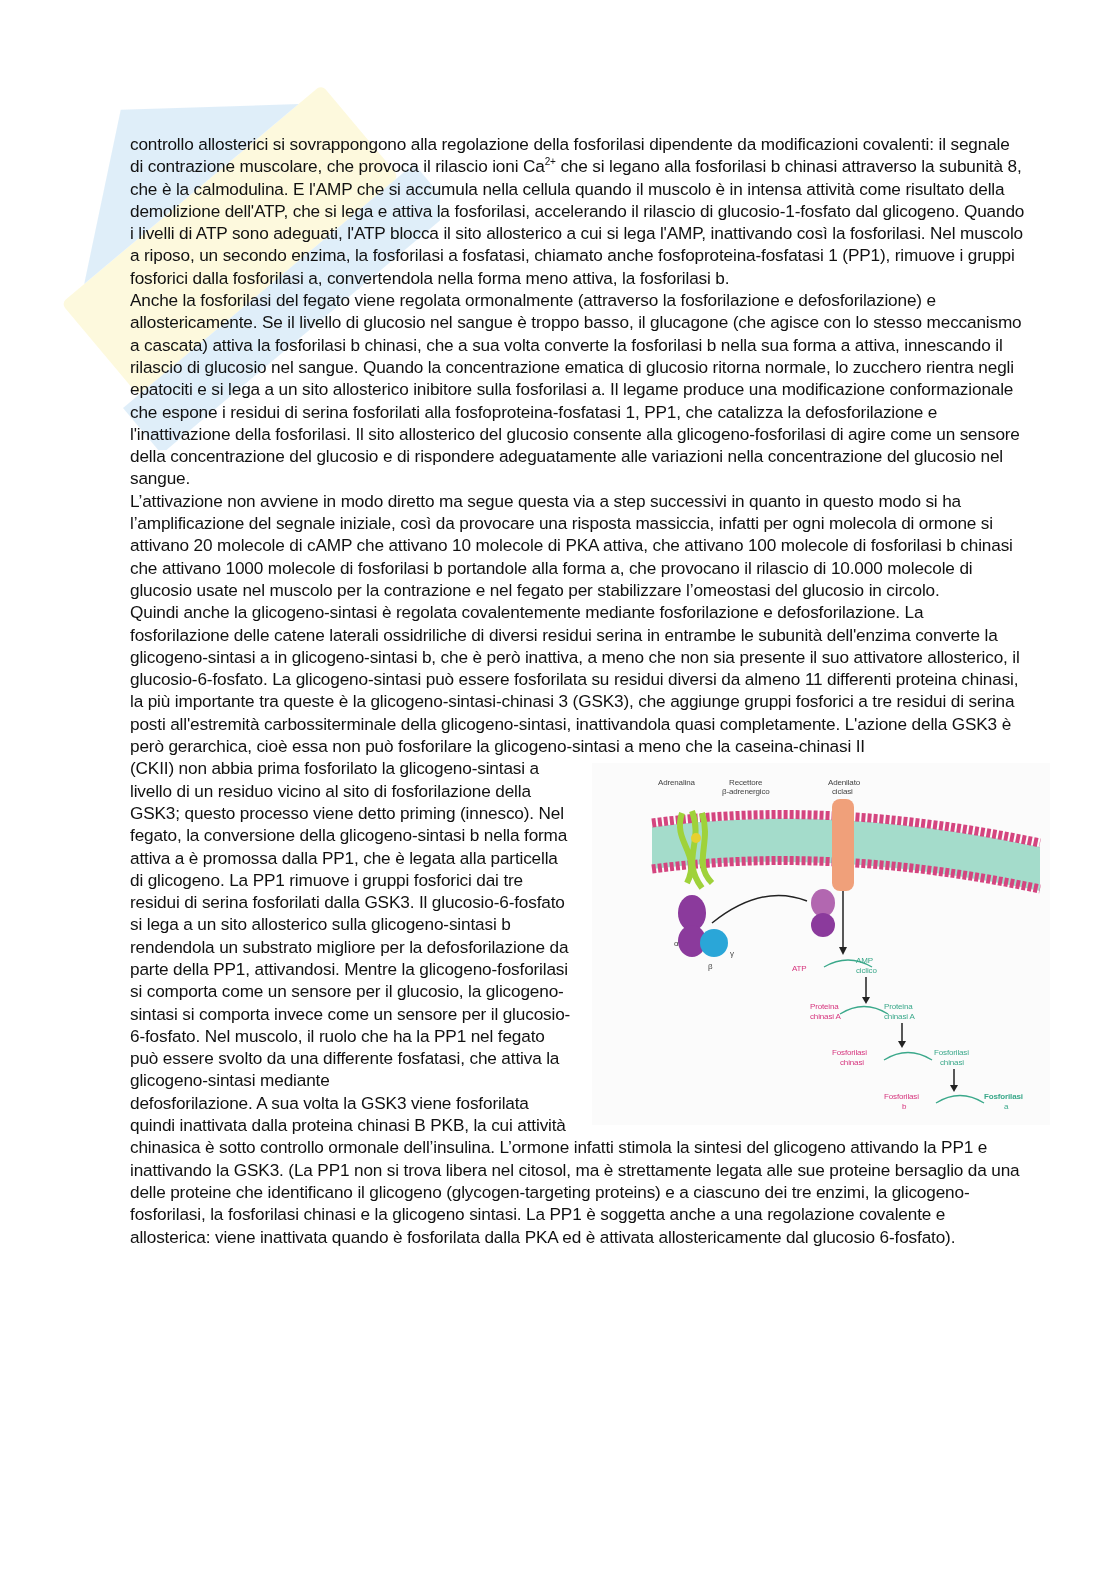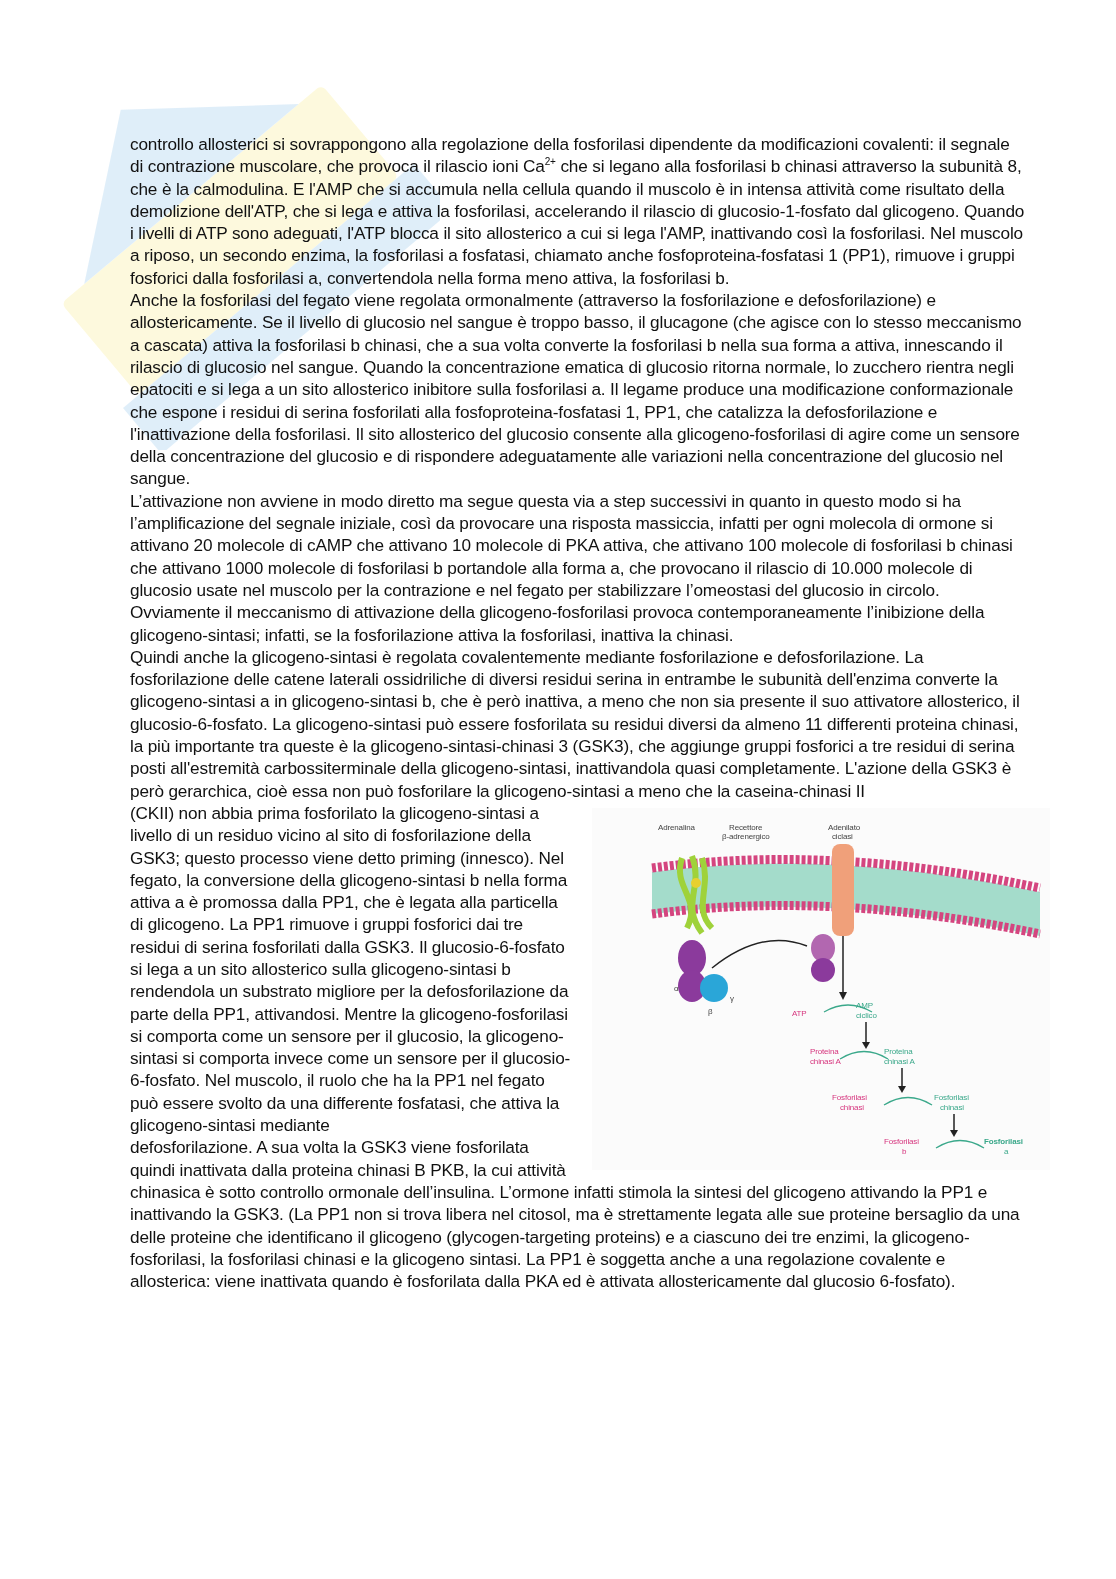--- a/index.html
+++ b/index.html
@@ -28,21 +28,20 @@
 </svg>
 
 <div class="page">
 
   <p><span>controllo allosterici si sovrappongono alla regolazione della fosforilasi dipendente da modificazioni covalenti: il segnale di contrazione muscolare, che provoca il rilascio ioni Ca</span><sup>2+</sup><span> che si legano alla fosforilasi b chinasi attraverso la subunità 8, che è la calmodulina. E l'AMP che si accumula nella cellula quando il muscolo è in intensa attività come risultato della demolizione dell'ATP, che si lega e attiva la fosforilasi, accelerando il rilascio di glucosio-1-fosfato dal glicogeno. Quando i livelli di ATP sono adeguati, l'ATP blocca il sito allosterico a cui si lega l'AMP, inattivando così la fosforilasi. Nel muscolo a riposo, un secondo enzima, la fosforilasi a fosfatasi, chiamato anche fosfoproteina-fosfatasi 1 (PP1), rimuove i gruppi fosforici dalla fosforilasi a, convertendola nella forma meno attiva, la fosforilasi b.</span></p>
 
   <p>Anche la fosforilasi del fegato viene regolata ormonalmente (attraverso la fosforilazione e defosforilazione) e allostericamente. Se il livello di glucosio nel sangue è troppo basso, il glucagone (che agisce con lo stesso meccanismo a cascata) attiva la fosforilasi b chinasi, che a sua volta converte la fosforilasi b nella sua forma a attiva, innescando il rilascio di glucosio nel sangue. Quando la concentrazione ematica di glucosio ritorna normale, lo zucchero rientra negli epatociti e si lega a un sito allosterico inibitore sulla fosforilasi a. Il legame produce una modificazione conformazionale che espone i residui di serina fosforilati alla fosfoproteina-fosfatasi 1, PP1, che catalizza la defosforilazione e l'inattivazione della fosforilasi. Il sito allosterico del glucosio consente alla glicogeno-fosforilasi di agire come un sensore della concentrazione del glucosio e di rispondere adeguatamente alle variazioni nella concentrazione del glucosio nel sangue.</p>
 
   <p><span>L’attivazione non avviene in modo diretto ma segue questa via a step successivi in quanto in questo modo si ha </span><span class="u">l’amplificazione del segnale iniziale</span><span>, così da provocare una risposta massiccia, infatti per ogni molecola di ormone si attivano 20 molecole di cAMP che attivano 10 molecole di PKA attiva, che attivano 100 molecole di fosforilasi b chinasi che attivano 1000 molecole di fosforilasi b portandole alla forma a, che provocano il rilascio di 10.000 molecole di glucosio usate nel muscolo per la contrazione e nel fegato per stabilizzare l’omeostasi del glucosio in circolo.</span></p>
 
-  <p>Ovviamente il meccanismo di attivazione della glicogeno-fosforilasi provoca contemporaneamente l’inibizione della glicogeno-sintasi; infatti, se la fosforilazione attiva la fosforilasi, inattiva la chinasi.</p>
 
   <p>Quindi anche la glicogeno-sintasi è regolata covalentemente mediante fosforilazione e defosforilazione. La fosforilazione delle catene laterali ossidriliche di diversi residui serina in entrambe le subunità dell'enzima converte la glicogeno-sintasi a in glicogeno-sintasi b, che è però inattiva, a meno che non sia presente il suo attivatore allosterico, il glucosio-6-fosfato. La glicogeno-sintasi può essere fosforilata su residui diversi da almeno 11 differenti proteina chinasi, la più importante tra queste è la glicogeno-sintasi-chinasi 3 (GSK3), che aggiunge gruppi fosforici a tre residui di serina posti all'estremità carbossiterminale della glicogeno-sintasi, inattivandola quasi completamente. L'azione della GSK3 è però gerarchica, cioè essa non può fosforilare la glicogeno-sintasi a meno che la caseina-chinasi II</p>
 
   <div class="wrap-block">
     <div class="figure">
       <svg viewBox="0 0 458 362">
         <rect width="458" height="362" fill="#fbfbfb"></rect>
 
         <path d="M60 64 Q240 40 448 84 L448 128 Q240 84 60 106 Z" fill="#8fd4bf" opacity="0.8"></path>
         <path d="M60 60 Q240 36 448 80" stroke="#d4457f" stroke-width="9" fill="none" stroke-dasharray="4 2"></path>

